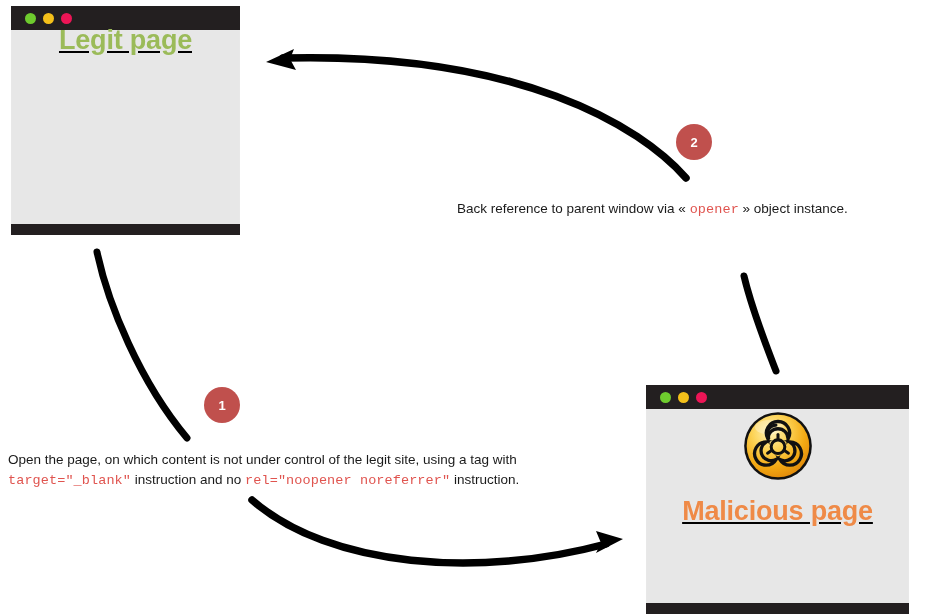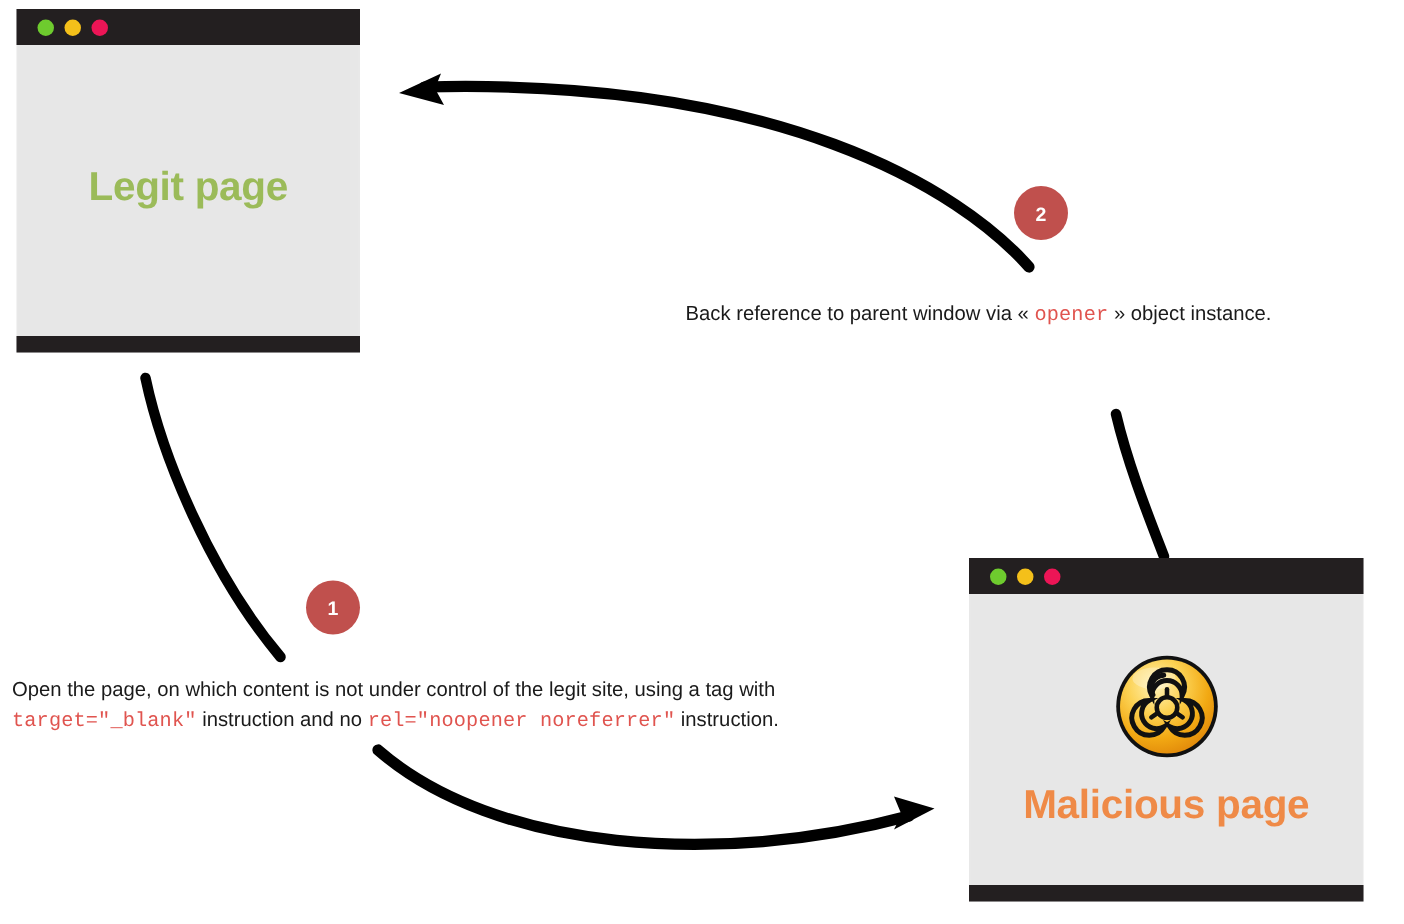--- a/index.html
+++ b/index.html
@@ -48,21 +48,21 @@
   .browser .viewport {
     position: absolute;
     left: 1px;
     top: 25px;
     right: 1px;
     bottom: 11px;
     background: #e7e7e7;
     display: flex;
     flex-direction: column;
     align-items: center;
-    justify-content: center;
+    text-decoration: underline;
   }
   .browser .footerbar {
     position: absolute;
     left: 0;
     bottom: 0;
     width: 100%;
     height: 11px;
     background: #231f20;
   }
 
@@ -77,21 +77,21 @@
     font-size: 27px;
     font-weight: bold;
     color: #9bbb59;
     letter-spacing: -0.2px;
     margin-top: -6px;
   }
 
   
   #malicious-window {
     left: 646px;
-    top: 372px;
+    top: 385px;
     width: 263px;
     height: 229px;
   }
   #malicious-title {
     font-size: 27px;
     font-weight: bold;
     color: #ef8a47;
     letter-spacing: -0.2px;
     margin-top: 14px;
   }

